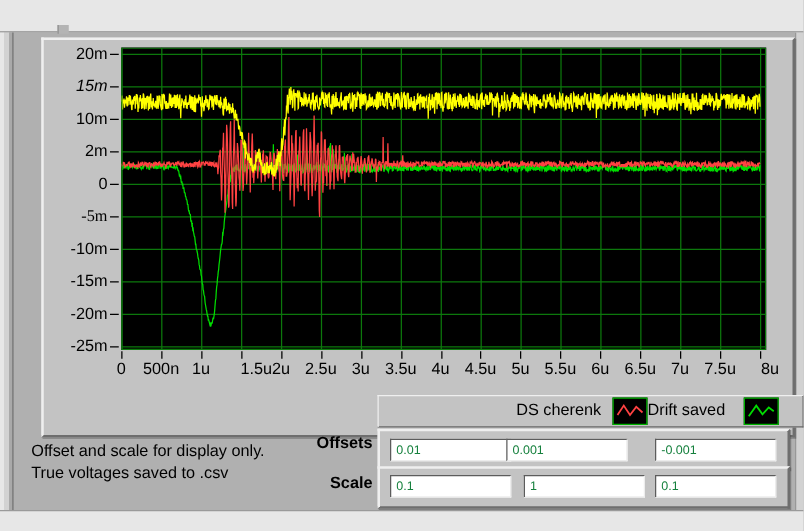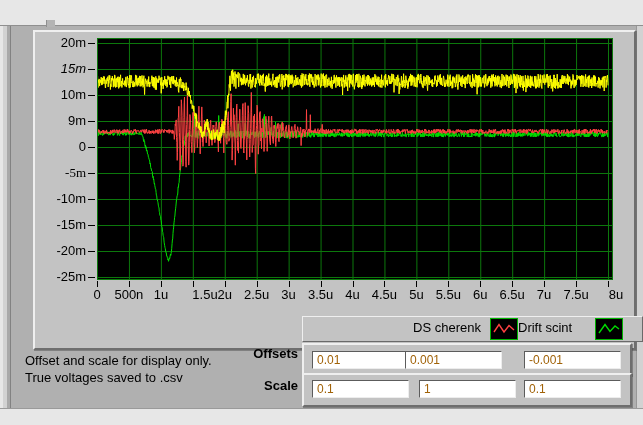--- a/index.html
+++ b/index.html
@@ -24,22 +24,22 @@
       border:1px solid;border-color:#efefef #6a6a6a #6a6a6a #efefef;}
   .legend-entry{position:absolute;top:1px;height:20px;display:flex;align-items:center;cursor:default;}
   .legend-label{font-size:13px;line-height:20px;white-space:nowrap;}
   .legend-icon{position:absolute;top:0;width:26px;height:20px;background:#000;border:1px solid #00b400;}
   .cluster{background:#c3c3c3;border:2px solid;border-color:#efefef #6e6e6e #6e6e6e #efefef;
            box-shadow:1px 1px 0 rgba(70,70,70,.45);}
   #offsets-cluster{left:302px;top:343px;width:326px;height:29px;}
   #scale-cluster{left:302px;top:373px;width:326px;height:30px;}
   .strctl{position:absolute;width:97px;height:18px;background:#fff;box-sizing:border-box;
           border:1px solid;border-color:#5c5c5c #ededed #ededed #5c5c5c;
-          font-family:"Liberation Sans",sans-serif;font-size:12px;line-height:16px;
-          padding:0 0 0 4px;color:#a16207;outline:none;}
+          font-family:"Liberation Sans",sans-serif;font-size:10px;line-height:16px;
+          padding:0 0 0 4px;color:#15803d;outline:none;}
   .rowlab{font-size:13px;font-weight:bold;text-align:right;width:68px;height:14px;line-height:14px;}
   #note{left:25px;top:352px;width:230px;font-size:13px;line-height:17px;}
 </style>
 </head>
 <body>
 
 <div id="stage">
 
   <div id="top-strip" class="abs"></div>
   <div id="top-notch" class="abs"></div>
@@ -86,21 +86,21 @@
   </div>
 
   <div id="y-axis" class="abs" style="left:0;top:0;">
       <div class="abs ytick" style="left: 88px; top: 43px;"></div>
       <div class="abs yticklab" style="left: 42px; top: 36px;">20m</div>
       <div class="abs ytick" style="left: 88px; top: 69px;"></div>
       <div class="abs yticklab" style="left: 42px; top: 62px; font-style: italic;">15m</div>
       <div class="abs ytick" style="left: 88px; top: 95px;"></div>
       <div class="abs yticklab" style="left: 42px; top: 88px;">10m</div>
       <div class="abs ytick" style="left: 88px; top: 121px;"></div>
-      <div class="abs yticklab" style="left: 42px; top: 114px;">9m</div>
+      <div class="abs yticklab" style="left: 42px; top: 114px;">2m</div>
       <div class="abs ytick" style="left: 88px; top: 147px;"></div>
       <div class="abs yticklab" style="left: 42px; top: 140px;">0</div>
       <div class="abs ytick" style="left: 88px; top: 173px;"></div>
       <div class="abs yticklab" style="left: 42px; top: 166px; font-family: Liberation Serif, serif;">-5m</div>
       <div class="abs ytick" style="left: 88px; top: 199px;"></div>
       <div class="abs yticklab" style="left: 42px; top: 192px;">-10m</div>
       <div class="abs ytick" style="left: 88px; top: 225px;"></div>
       <div class="abs yticklab" style="left: 42px; top: 218px;">-15m</div>
       <div class="abs ytick" style="left: 88px; top: 251px;"></div>
       <div class="abs yticklab" style="left: 42px; top: 244px;">-20m</div>
@@ -145,21 +145,21 @@
     </div>
 
   <div id="legend-bar" class="abs">
       <div class="legend-entry" style="left: 110px; width: 103px;">
         <span class="legend-label">DS cherenk</span>
         <span class="legend-icon" style="left: 77px;"><svg width="24" height="18" viewBox="0 0 24 18">
      <path d="M3,13 L8,5.5 L13,13 L18,6.5 L23,11" fill="none" stroke="#ff4242" stroke-width="1.4"></path>
           </svg></span>
       </div>
       <div class="legend-entry" style="left: 215px; width: 103px;">
-        <span class="legend-label">Drift scint</span>
+        <span class="legend-label">Drift saved</span>
         <span class="legend-icon" style="left: 77px;"><svg width="24" height="18" viewBox="0 0 24 18">
      <path d="M3,14 L9,5.5 L14,12.5 L19,7 L23,10" fill="none" stroke="#00dd00" stroke-width="1.4"></path>
           </svg></span>
       </div>
     </div>
 
   <div id="note" class="abs">
     <div>Offset and scale for display only.</div>
     <div>True voltages saved to .csv</div>
   </div>

